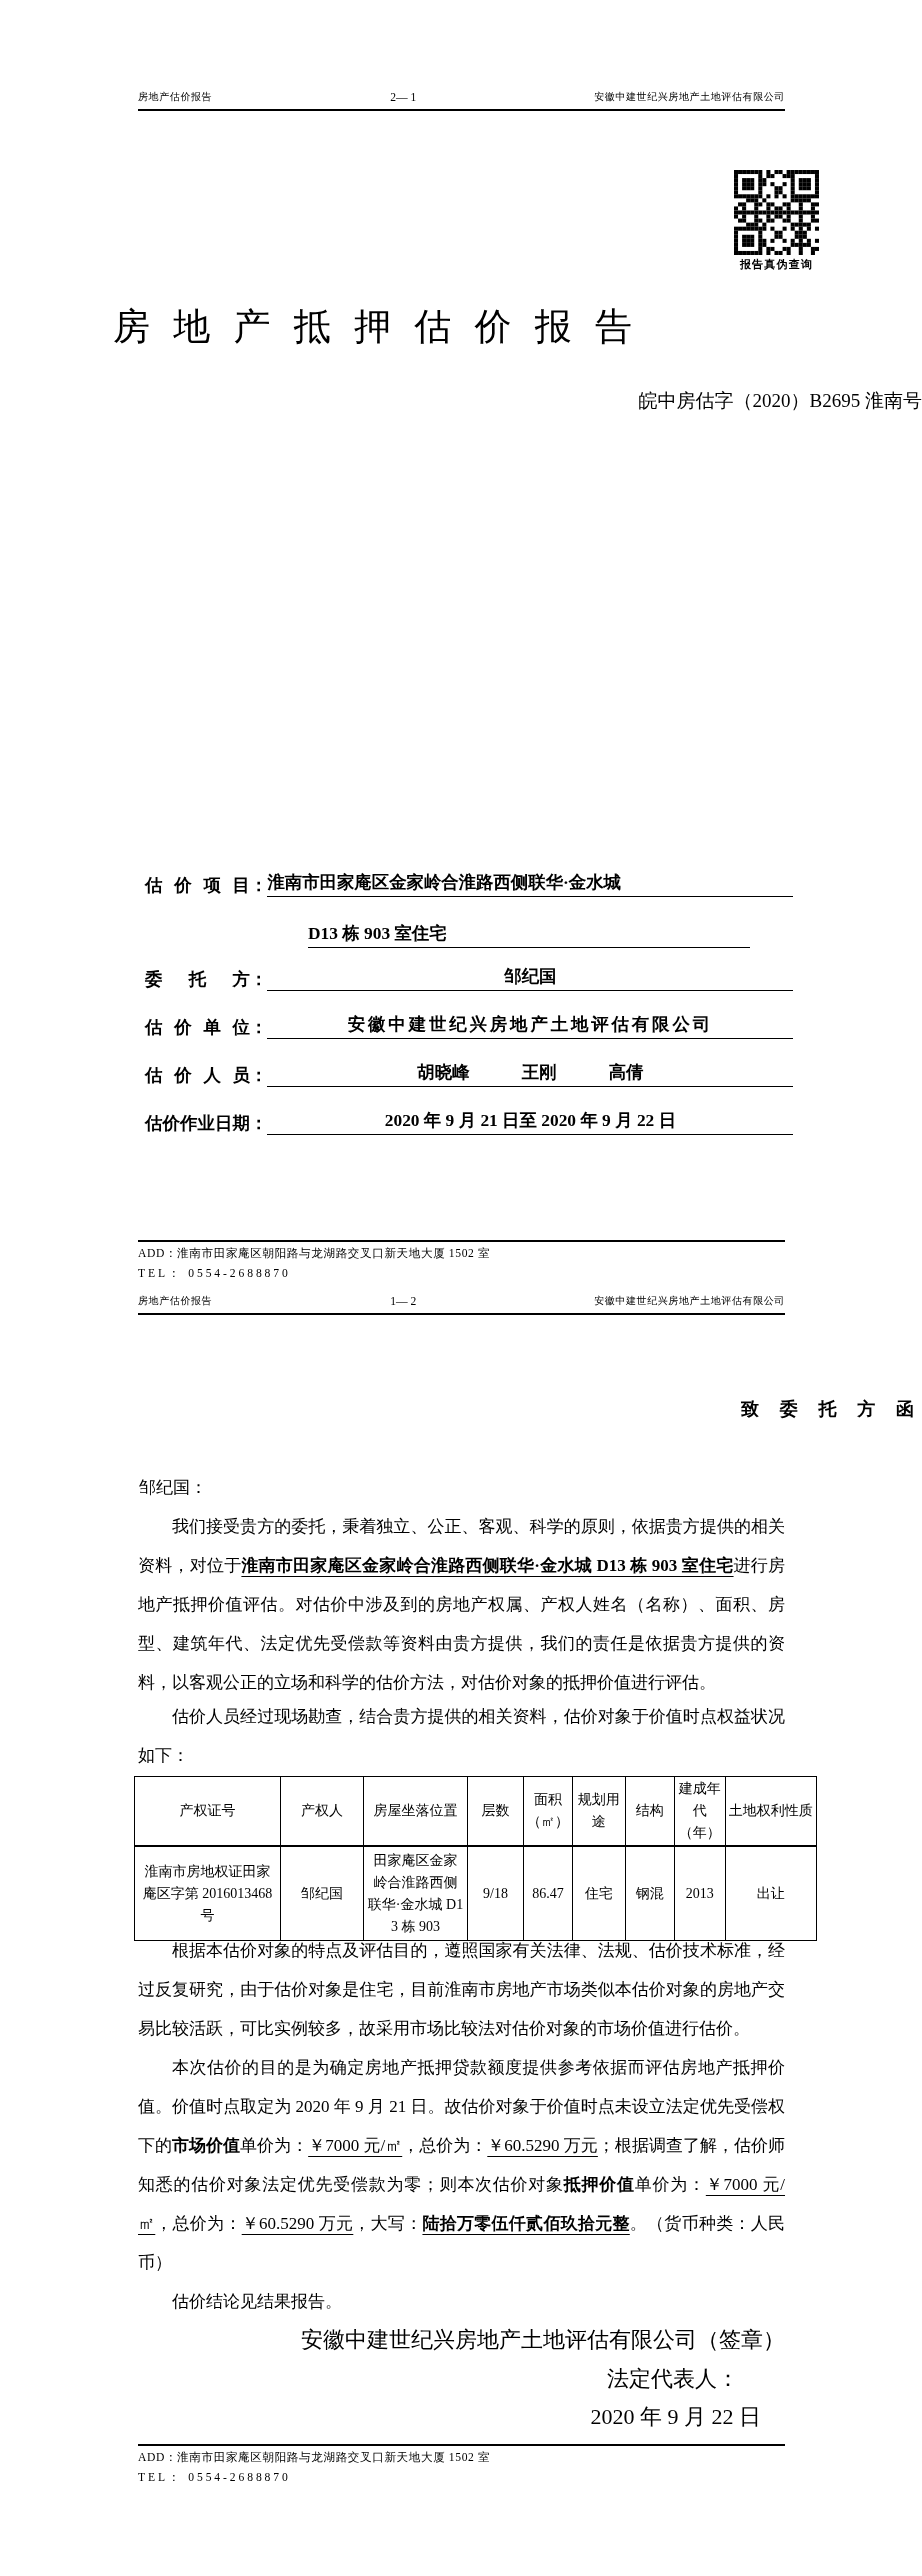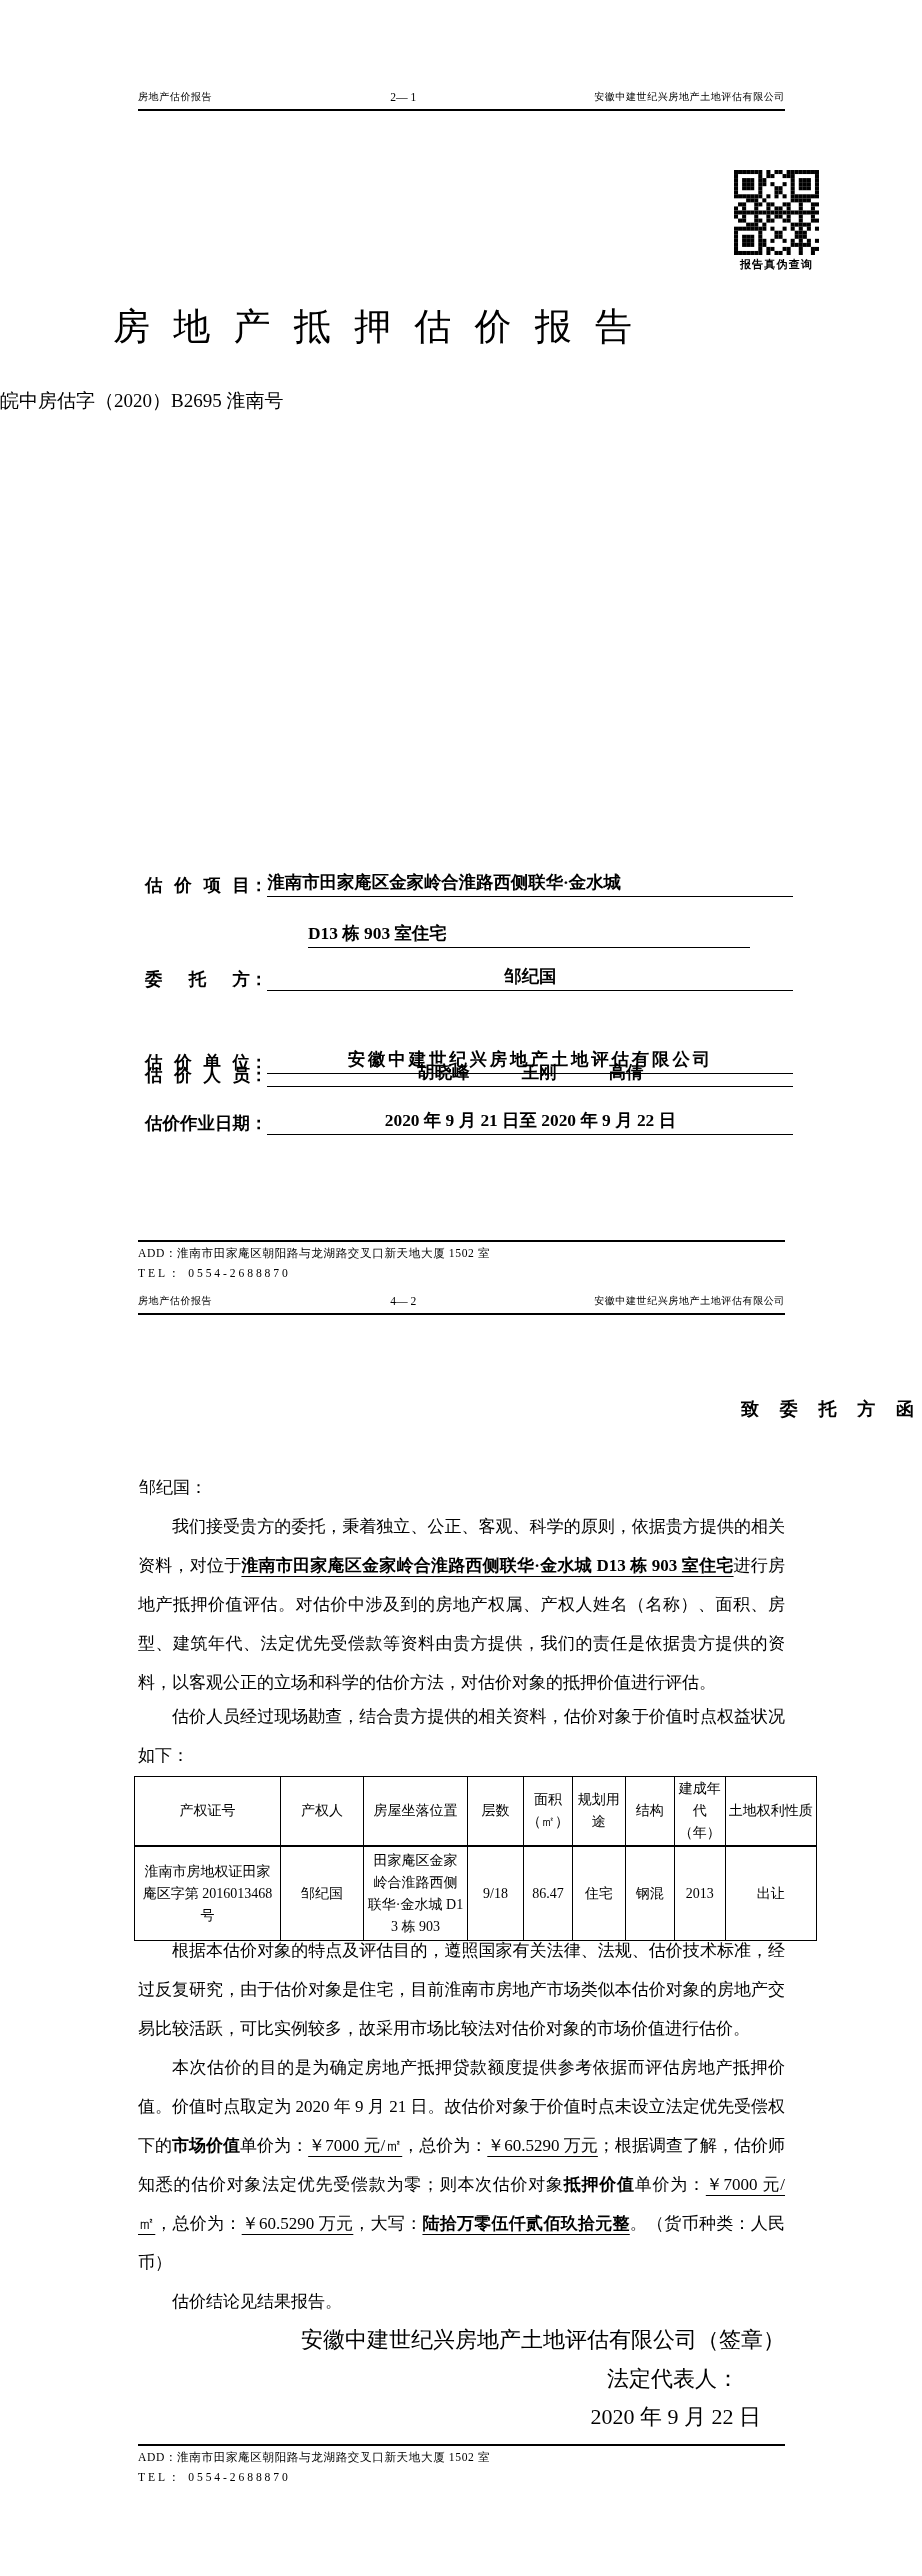--- a/index.html
+++ b/index.html
@@ -16,21 +16,21 @@
   .foot-line{position:absolute;left:138px;width:647px;font-size:11.6px;letter-spacing:0.6px;}
   .foot-tel{letter-spacing:2.9px;}
 
   
   .qr-wrap{position:absolute;left:734px;top:170px;width:85px;}
   .qr-box{width:85px;height:85px;}
   .qr-caption{margin-top:2.3px;text-align:center;font-size:11px;font-weight:bold;letter-spacing:1.2px;font-family:"Liberation Sans","DejaVu Sans",sans-serif;}
 
   
   .report-title{position:absolute;left:0;top:286px;width:752px;text-align:center;font-size:37px;font-weight:normal;letter-spacing:7px;line-height:81px;}
-  .report-number{position:absolute;left:0;top:388px;width:922px;text-align:left;font-size:19px;}
+  .report-number{position:absolute;left:0;top:388px;width:922px;text-align:right;font-size:19px;}
 
   .frow{position:absolute;left:145px;height:27px;font-size:17.4px;font-weight:bold;white-space:nowrap;}
   .flabel{display:inline-block;width:105px;text-align:justify;text-align-last:justify;vertical-align:bottom;}
   .fcolon{display:inline-block;vertical-align:bottom;}
   .fval{display:inline-block;vertical-align:bottom;border-bottom:1.2px solid #000;text-align:center;height:25.6px;}
   .fval.w1{width:526px;text-align:left;}
   .fval.w2{width:526px;}
   .fval.sp{letter-spacing:2.9px;}
   .frow-cont{position:absolute;left:308px;height:27px;font-size:17.4px;font-weight:bold;white-space:nowrap;}
   .frow-cont .fval{width:442px;text-align:left;}
@@ -319,39 +319,39 @@
     <span class="flabel">估价项目</span><span class="fcolon">：</span><span class="fval w1 u-none">淮南市田家庵区金家岭合淮路西侧联华·金水城</span>
   </div>
   <div class="frow-cont" style="top:921px;">
     <span class="fval">D13 栋 903 室住宅</span>
   </div>
 
   <div class="frow" style="top:964px;">
     <span class="flabel">委托方</span><span class="fcolon">：</span><span class="fval w2">邹纪国</span>
   </div>
 
-  <div class="frow" style="top:1047px;">
+  <div class="frow" style="top:1012px;">
     <span class="flabel">估价单位</span><span class="fcolon">：</span><span class="fval w2 sp">安徽中建世纪兴房地产土地评估有限公司</span>
   </div>
 
   <div class="frow" style="top:1060px;">
     <span class="flabel">估价人员</span><span class="fcolon">：</span><span class="fval w2">胡晓峰　　　王刚　　　高倩</span>
   </div>
 
   <div class="frow" style="top:1108px;">
     <span class="flabel">估价作业日期</span><span class="fcolon">：</span><span class="fval w2">2020 年 9 月 21 日至 2020 年 9 月 22 日</span>
   </div>
 
   <div class="rule" style="top:1240px;"></div>
   <div class="foot-line" style="top:1246px;">ADD：淮南市田家庵区朝阳路与龙湖路交叉口新天地大厦 1502 室</div>
   <div class="foot-line foot-tel" style="top:1266px;">TEL：  0554-2688870</div>
 
   <div class="page-header" style="top:1294px;">
     <span class="ph-left">房地产估价报告</span>
-    <span class="ph-center">4— 2</span>
+    <span class="ph-center">1— 2</span>
     <span class="ph-right">安徽中建世纪兴房地产土地评估有限公司</span>
   </div>
 
   <div class="letter-title">致  委  托  方  函</div>
   <div class="salutation">邹纪国：</div>
 
   <p class="para" style="top:1507px;"><span>我们接受贵方的委托，秉着独立、公正、客观、科学的原则，依据贵方提供的相关资料，对位于</span><span class="b u">淮南市田家庵区金家岭合淮路西侧联华·金水城 D13 栋 903 室住宅</span><span>进行房地产抵押价值评估。对估价中涉及到的房地产权属、产权人姓名（名称）、面积、房型、建筑年代、法定优先受偿款等资料由贵方提供，我们的责任是依据贵方提供的资料，以客观公正的立场和科学的估价方法，对估价对象的抵押价值进行评估。</span></p>
   <p class="para" style="top:1697px;">估价人员经过现场勘查，结合贵方提供的相关资料，估价对象于价值时点权益状况如下：</p>
 
   <table class="ptable">

